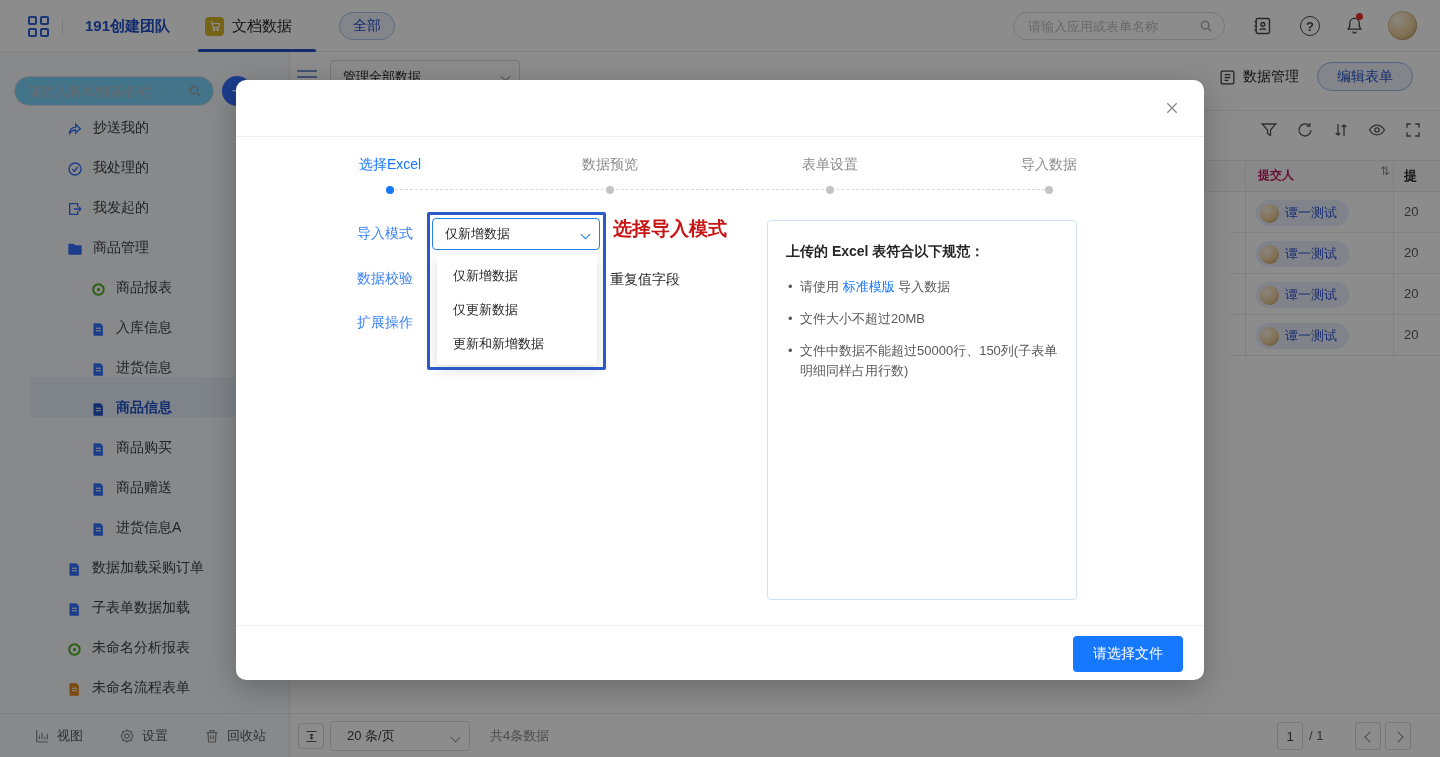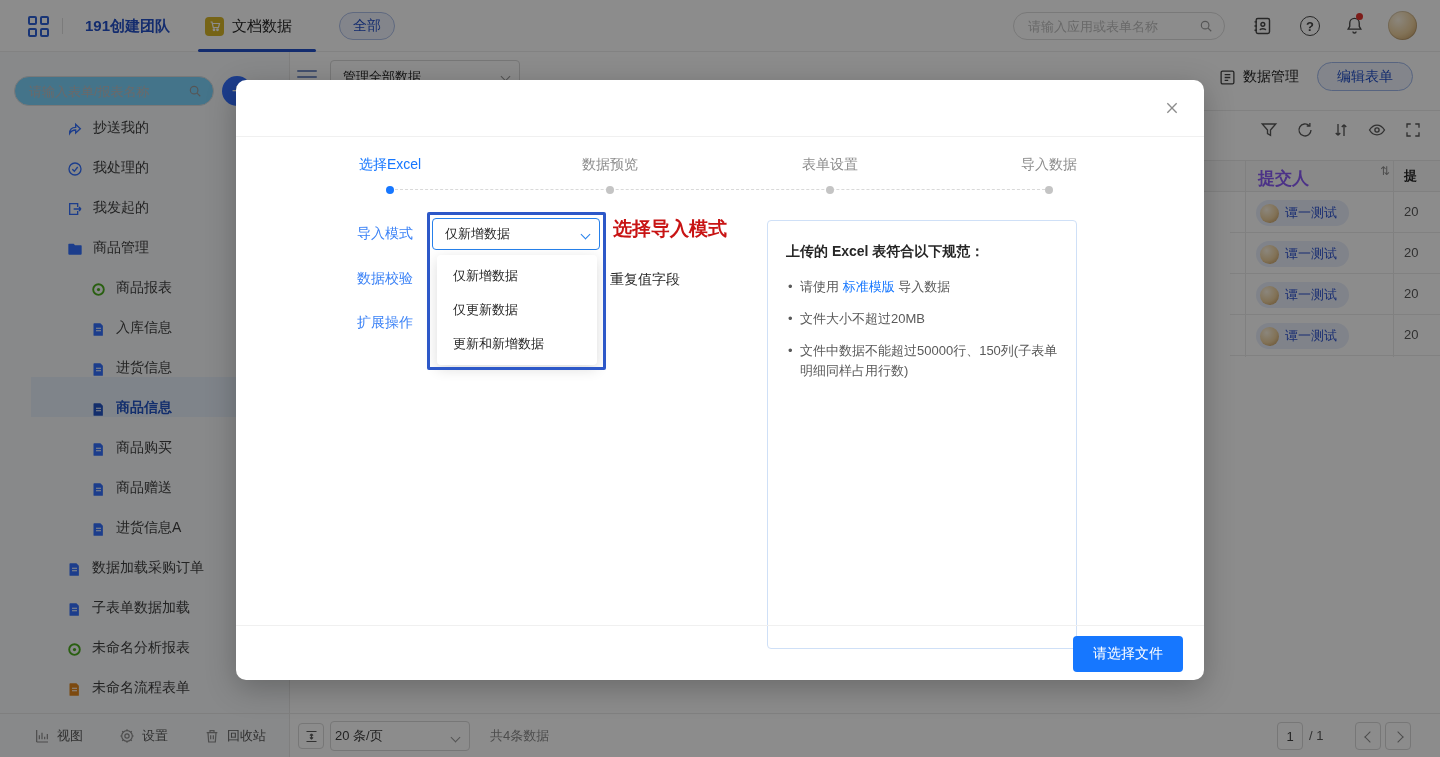--- a/index.html
+++ b/index.html
@@ -47,32 +47,32 @@
   .content { position:absolute; left:290px; top:52px; width:1150px; height:705px; background:#fff; z-index:1; }
   .hamburger { position:absolute; left:7px; top:18px; width:20px; height:14px; display:flex; flex-direction:column; justify-content:space-between; cursor:pointer; }
   .hamburger i { height:2px; background:#7a93c8; border-radius:1px; }
   .view-select { position:absolute; left:40px; top:8px; width:190px; height:34px; border:1px solid #d9d9d9; border-radius:4px; background:#fff; font-size:13px; color:#262626; line-height:32px; padding-left:12px; cursor:pointer; }
   .hdr-divider { position:absolute; left:0; top:58px; width:1150px; border-bottom:1px solid #ececec; }
   .data-manage { position:absolute; left:929px; top:16px; display:flex; align-items:center; gap:7px; font-size:14px; color:#262626; cursor:pointer; }
   .edit-pill { position:absolute; left:1027px; top:10px; width:96px; height:29px; border:1px solid #9fb7ea; background:#eef3fd; color:#2450c8; border-radius:15px; font-size:14px; display:flex; align-items:center; justify-content:center; cursor:pointer; }
   .toolbar { position:absolute; left:970px; top:69px; display:flex; gap:16px; }
   .toolbar .tbtn { width:20px; height:20px; cursor:pointer; color:#595959; }
   .thead { position:absolute; left:0; top:108px; width:1150px; height:32px; background:#fafafa; border-top:1px solid #e9e9e9; border-bottom:1px solid #e9e9e9; }
-  .th-submitter { position:absolute; left:968px; top:115px; font-size:17px; font-weight:600; color:#8b5cf6; }
+  .th-submitter { position:absolute; left:968px; top:115px; font-size:12px; font-weight:600; color:#be185d; }
   .th-sort { position:absolute; left:1090px; top:112px; font-size:12px; color:#8c8c8c; }
   .th-next { position:absolute; left:1114px; top:115px; font-size:13px; font-weight:600; color:#262626; }
   .vline { position:absolute; width:1px; background:#e9e9e9; top:108px; height:197px; }
   .trow { position:absolute; left:940px; width:210px; height:41px; border-bottom:1px solid #ececec; cursor:pointer; }
   .pill-user { position:absolute; left:26px; top:8px; height:26px; border-radius:13px; background:#e9effc; display:flex; align-items:center; gap:6px; padding:0 12px 0 4px; }
   .pill-user .uav { width:19px; height:19px; border-radius:50%; background:radial-gradient(circle at 35% 30%, #fdf4e2, #eccf9d 55%, #b98e52 100%); }
   .pill-user .uname { font-size:13px; color:#2f54d0; }
   .trow .dcell { position:absolute; left:174px; top:12px; font-size:13px; color:#595959; }
   .bottombar { position:absolute; left:0; top:661px; width:1150px; height:44px; background:#fff; border-top:1px solid #e9e9e9; }
   .density { position:absolute; left:8px; top:9px; width:26px; height:26px; border:1px solid #d9d9d9; border-radius:4px; display:flex; align-items:center; justify-content:center; color:#595959; cursor:pointer; }
-  .size-select { position:absolute; left:40px; top:7px; width:140px; height:30px; border:1px solid #d9d9d9; border-radius:4px; font-size:13px; color:#404040; line-height:28px; padding-left:4px; cursor:pointer; }
+  .size-select { position:absolute; left:40px; top:7px; width:140px; height:30px; border:1px solid #d9d9d9; border-radius:4px; font-size:13px; color:#404040; line-height:28px; padding-left:16px; cursor:pointer; }
   .chev-down { position:absolute; right:10px; top:12px; width:7px; height:7px; border-right:1.5px solid #999; border-bottom:1.5px solid #999; transform:rotate(45deg); }
   .total-txt { position:absolute; left:200px; top:0; line-height:44px; font-size:13px; color:#8c8c8c; }
   .page-box { position:absolute; top:8px; width:26px; height:28px; border:1px solid #d9d9d9; border-radius:4px; display:flex; align-items:center; justify-content:center; font-size:13px; color:#404040; cursor:pointer; }
   .of-label { position:absolute; left:1019px; top:0; line-height:44px; font-size:13px; color:#595959; }
   .pg-arrow { position:absolute; top:8px; width:26px; height:28px; border:1px solid #d9d9d9; border-radius:4px; cursor:pointer; }
   .pg-arrow::before { content:""; position:absolute; left:10px; top:10px; width:7px; height:7px; border-left:1.5px solid #8c8c8c; border-bottom:1.5px solid #8c8c8c; }
   .pg-prev::before { transform:rotate(45deg); }
   .pg-next::before { transform:rotate(-135deg); left:8px; }
 
   
@@ -87,21 +87,21 @@
   .step-dot { position:absolute; top:106px; width:8px; height:8px; border-radius:50%; background:#c4c4c4; }
   .step-dot.active { background:#1677ff; }
   .f-label { position:absolute; left:121px; font-size:14px; color:#3b82f6; }
   .mode-select { position:absolute; left:196px; top:138px; width:168px; height:32px; border:1px solid #2680eb; border-radius:4px; background:#fff; font-size:13px; color:#262626; line-height:30px; padding-left:12px; cursor:pointer; }
   .mode-select .chev-down { border-color:#2680eb; }
   .dropdown { position:absolute; left:201px; top:175px; width:160px; height:110px; background:#fff; border-radius:4px; box-shadow:0 4px 14px rgba(0,0,0,.14); padding-top:4px; z-index:2; }
   .dd-opt { height:34px; line-height:34px; padding-left:16px; font-size:13px; color:#262626; cursor:pointer; }
   .ann-box { position:absolute; left:191px; top:132px; width:179px; height:158px; border:3px solid #2d58c8; border-radius:2px; z-index:3; pointer-events:none; }
   .ann-text { position:absolute; left:377px; top:136px; font-size:19px; font-weight:700; color:#c81414; z-index:3; }
   .frag { position:absolute; left:374px; top:191px; font-size:14px; color:#262626; }
-  .specs { position:absolute; left:531px; top:140px; width:310px; height:429px; border:1px solid #cfe0f7; border-radius:4px; background:#fff; padding:22px 18px; }
+  .specs { position:absolute; left:531px; top:140px; width:310px; height:380px; border:1px solid #cfe0f7; border-radius:4px; background:#fff; padding:22px 18px; }
   .specs-title { font-size:14px; font-weight:700; color:#262626; margin-bottom:16px; }
   .spec-li { position:relative; font-size:13px; color:#595959; line-height:20px; padding-left:14px; margin-bottom:12px; }
   .spec-li::before { content:"•"; position:absolute; left:2px; color:#595959; }
   .spec-link { color:#1677ff; cursor:pointer; }
   .m-footer { position:absolute; left:0; bottom:0; width:100%; height:55px; border-top:1px solid #f0f0f0; }
   .file-btn { position:absolute; right:21px; top:10px; width:110px; height:36px; background:#1677ff; color:#fff; border:none; border-radius:4px; font-size:14px; font-family:inherit; cursor:pointer; }
 </style>
 </head>
 <body>
 

